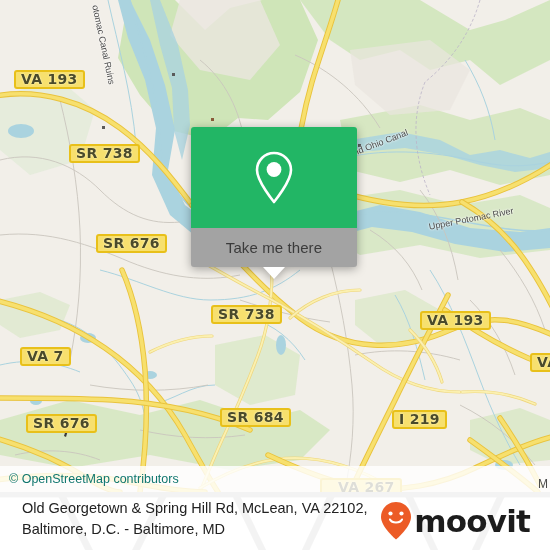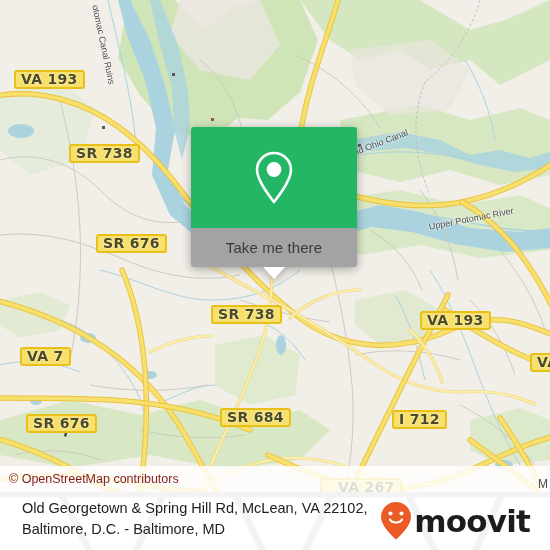--- a/index.html
+++ b/index.html
@@ -115,21 +115,21 @@
     left: 0;
     top: 466px;
     width: 550px;
     height: 26px;
     background: rgba(255,255,255,0.82);
     display: flex;
     align-items: center;
   }
   #attribution-text {
     font-size: 12.5px;
-    color: #7f1d1d;
+    color: #0f766e;
     padding-left: 9px;
     font-family: "Liberation Sans", sans-serif;
   }
   #map-edge-letter {
     position: absolute;
     right: 2px;
     top: 477px;
     font-size: 12px;
     color: #4a4a4a;
     font-family: "Liberation Sans", sans-serif;
@@ -330,21 +330,21 @@
     </svg>
 
     <div class="shield" style="left:14px;  top:70px;">VA 193</div>
     <div class="shield" style="left:69px;  top:144px;">SR 738</div>
     <div class="shield" style="left:96px;  top:234px;">SR 676</div>
     <div class="shield" style="left:20px;  top:332px;margin-top:15px;">VA 7</div>
     <div class="shield" style="left:26px;  top:414px;">SR 676</div>
     <div class="shield" style="left:211px; top:305px;">SR 738</div>
     <div class="shield" style="left:220px; top:408px;">SR 684</div>
     <div class="shield" style="left:420px; top:311px;">VA 193</div>
-    <div class="shield" style="left:392px; top:410px;">I 712</div>
+    <div class="shield" style="left:392px; top:410px;">I 219</div>
     <div class="shield" style="left:530px; top:353px;">VA</div>
     <div class="shield" style="left:320px; top:478px;padding-left:16px;">VA 267</div>
 
     <div class="maplabel" style="left:100px; top:4px;  transform:rotate(78deg); transform-origin:left top;">otomac Canal Ruins</div>
     <div class="maplabel" style="left:352px; top:148px; transform:rotate(-21deg); transform-origin:left top;">nd Ohio Canal</div>
     <div class="maplabel" style="left:428px; top:222px; transform:rotate(-11deg); transform-origin:left top;">Upper Potomac River</div>
 
     <div id="place-card">
       <div id="card-head">
         <svg width="44" height="56" viewBox="0 0 44 56">

